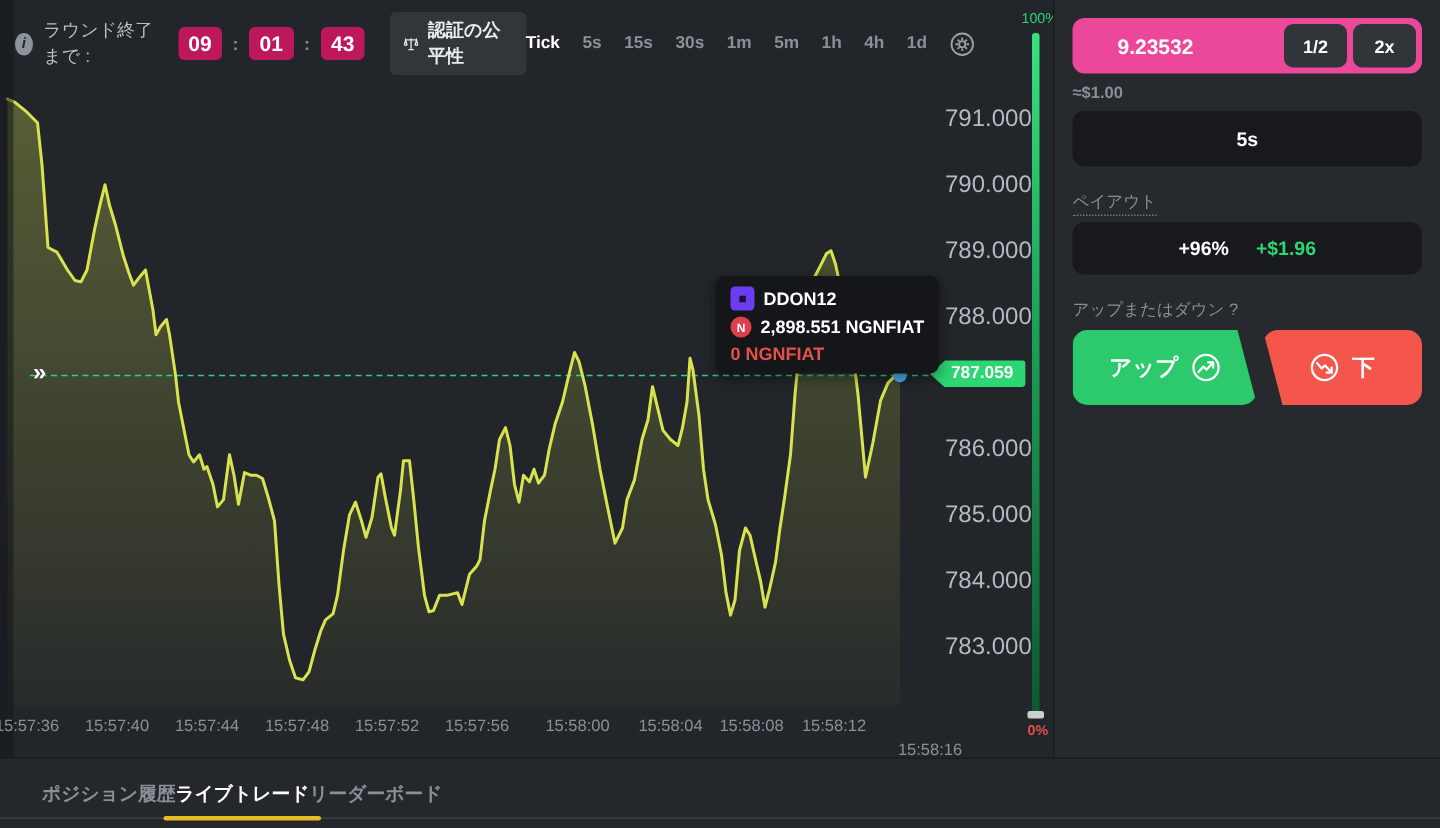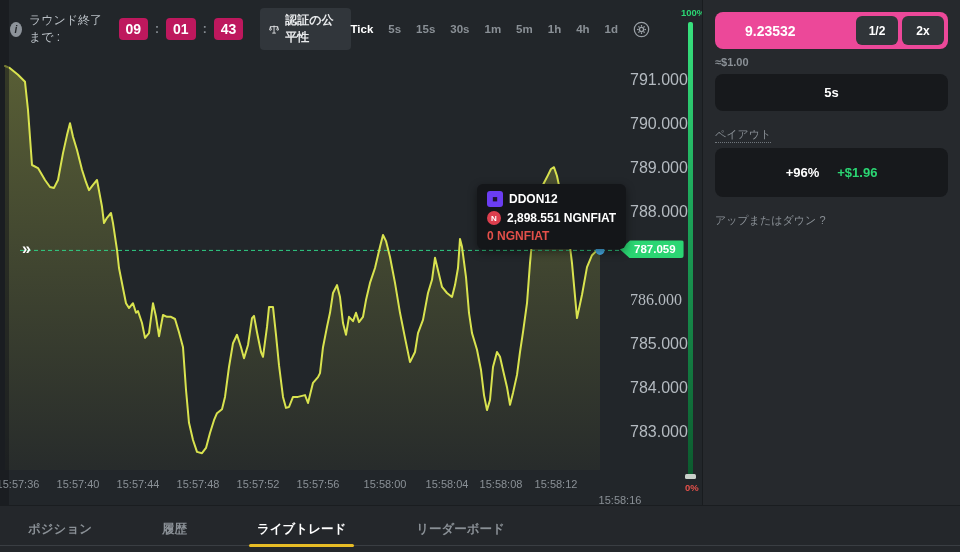--- a/index.html
+++ b/index.html
@@ -47,49 +47,49 @@
   .avat{width:16px;height:16px;border-radius:3px;background:#6b3df2;display:flex;
         align-items:center;justify-content:center;font-size:9px;color:#1d1330;}
   .coin{width:14px;height:14px;border-radius:50%;background:#dd3f4e;display:flex;
         align-items:center;justify-content:center;font-size:8px;color:#fff;font-weight:bold;}
   .tip-loss{color:#e4504a;}
 
   .pbar{position:absolute;left:688px;top:22px;width:5px;height:453px;z-index:5;
         background:linear-gradient(#38e27e,#1da65a 40%,#0c5a2e);border-radius:2px;}
   .pcap{position:absolute;left:685px;top:474px;width:11px;height:5px;background:#c9d0ca;
         border-radius:1.5px;z-index:5;}
-  .p100{position:absolute;left:681px;top:7px;font-size:9.5px;font-weight:bold;color:#2bd673;z-index:5;}
+  .p100{position:absolute;left:681px;top:7px;font-size:9.5px;font-weight:normal;color:#2bd673;z-index:5;}
   .p0{position:absolute;left:685px;top:482px;font-size:9.5px;font-weight:bold;color:#e4504a;z-index:5;}
 
   
   .panel{width:257px;background:#26292d;box-sizing:border-box;padding:12px 12px 0;}
   .amt-box{background:#ec4899;border-radius:8px;height:37px;display:flex;align-items:center;}
   .amt-val{flex:1;padding-left:30px;font-size:14px;font-weight:bold;color:#fff;}
   .mini-btn{background:#303539;border-radius:6px;min-width:30px;height:29px;display:flex;
             align-items:center;justify-content:center;font-size:12px;font-weight:bold;
             color:#fff;margin-right:4px;cursor:pointer;padding:0 6px;}
   .usd{margin-top:7px;font-size:11px;color:#8a9096;font-weight:bold;}
   .plab{margin-top:16px;font-size:11px;color:#8a9096;}
   .plab.dotted span{border-bottom:1px dotted #70767c;padding-bottom:2px;}
   .sel-box{margin-top:6px;background:#17191c;border-radius:8px;height:37px;display:flex;
            align-items:center;justify-content:center;font-size:13px;font-weight:bold;cursor:pointer;}
-  .pay-box{margin-top:6px;background:#17191c;border-radius:8px;height:49px;display:flex;
+  .pay-box{margin-top:6px;background:#17191c;border-radius:8px;height:35px;display:flex;
            align-items:center;justify-content:center;gap:18px;font-size:13px;font-weight:bold;}
   .pay-usd{color:#2bd673;}
   .ud-row{margin-top:6px;display:flex;gap:4px;height:50px;}
   .btn-up{flex:1.16;background:#2dc96d;border-radius:10px;display:flex;align-items:center;
           justify-content:center;gap:8px;font-size:15px;font-weight:bold;color:#fff;cursor:pointer;
           clip-path:polygon(0 0,calc(100% - 13px) 0,100% 100%,0 100%);}
   .btn-dn{flex:1;background:#f5564b;border-radius:10px;display:flex;align-items:center;
           justify-content:center;gap:8px;font-size:15px;font-weight:bold;color:#fff;cursor:pointer;
           clip-path:polygon(0 0,100% 0,100% 100%,13px 100%);}
 
   
   .tabbar{height:47px;background:#24272b;border-top:1px solid #1a1d20;position:relative;
-          display:flex;align-items:stretch;padding-left:28px;gap:70px;box-sizing:border-box;}
+          display:flex;align-items:stretch;padding-left:28px;box-sizing:border-box;}
   .tabbar::after{content:'';position:absolute;left:0;right:0;bottom:6px;height:1px;background:#3a3e43;}
   .tab{position:relative;display:flex;align-items:center;font-size:12.5px;color:#8a9096;
        cursor:pointer;font-weight:bold;z-index:1;}
   .tab.active{color:#fff;}
   .tab.active::after{content:'';position:absolute;left:-8px;right:-8px;bottom:5px;height:3px;
        background:#e7bc25;border-radius:2px;}
 </style>
 </head>
 <body>
 
@@ -184,21 +184,21 @@
       <div class="p100">100%</div>
       <div class="pbar"></div>
       <div class="pcap"></div>
       <div class="p0">0%</div>
 
       <div id="ylabs">
           <div class="ylab" style="top: 71px;">791.000</div>
           <div class="ylab" style="top: 115px;">790.000</div>
           <div class="ylab" style="top: 159px;">789.000</div>
           <div class="ylab" style="top: 203px;">788.000</div>
-          <div class="ylab" style="top: 291px; font-family: Liberation Serif, serif;">786.000</div>
+          <div class="ylab" style="top: 291px;">786.000</div>
           <div class="ylab" style="top: 335px;">785.000</div>
           <div class="ylab" style="top: 379px;">784.000</div>
           <div class="ylab" style="top: 423px;">783.000</div>
         </div>
       <div id="xlabs">
           <div class="xlab" style="left: 18px;">15:57:36</div>
           <div class="xlab" style="left: 78px;">15:57:40</div>
           <div class="xlab" style="left: 138px;">15:57:44</div>
           <div class="xlab" style="left: 198px;">15:57:48</div>
           <div class="xlab" style="left: 258px;">15:57:52</div>
@@ -225,20 +225,38 @@
 
       <div class="plab dotted">
         <span>ペイアウト</span>
       </div>
       <div class="pay-box">
         <span>+96%</span>
         <span class="pay-usd">+$1.96</span>
       </div>
 
       <div class="plab">アップまたはダウン ?</div>
+      <div class="ud-row">
+        <div class="btn-up">
+          <span>アップ</span>
+          <svg width="20" height="20" viewBox="0 0 20 20">
+            <circle cx="10" cy="10" r="8.4" fill="none" stroke="#fff" stroke-width="1.5"></circle>
+            <path d="M5 13 L8.2 9.4 L10.4 11.4 L14.6 6.8" fill="none" stroke="#fff" stroke-width="1.5" stroke-linecap="round" stroke-linejoin="round"></path>
+            <path d="M14.8 10 L14.8 6.6 L11.4 6.6" fill="none" stroke="#fff" stroke-width="1.5" stroke-linecap="round" stroke-linejoin="round"></path>
+          </svg>
+        </div>
+        <div class="btn-dn">
+          <svg width="20" height="20" viewBox="0 0 20 20">
+            <circle cx="10" cy="10" r="8.4" fill="none" stroke="#fff" stroke-width="1.5"></circle>
+            <path d="M5 7 L8.2 10.6 L10.4 8.6 L14.6 13.2" fill="none" stroke="#fff" stroke-width="1.5" stroke-linecap="round" stroke-linejoin="round"></path>
+            <path d="M14.8 10 L14.8 13.4 L11.4 13.4" fill="none" stroke="#fff" stroke-width="1.5" stroke-linecap="round" stroke-linejoin="round"></path>
+          </svg>
+          <span>下</span>
+        </div>
+      </div>
     </div>
   </div>
 
   <div class="tabbar" id="tabbar">
       <div class="tab">ポジション</div>
       <div class="tab">履歴</div>
       <div class="tab active">ライブトレード</div>
       <div class="tab">リーダーボード</div>
     </div>
 </div>

